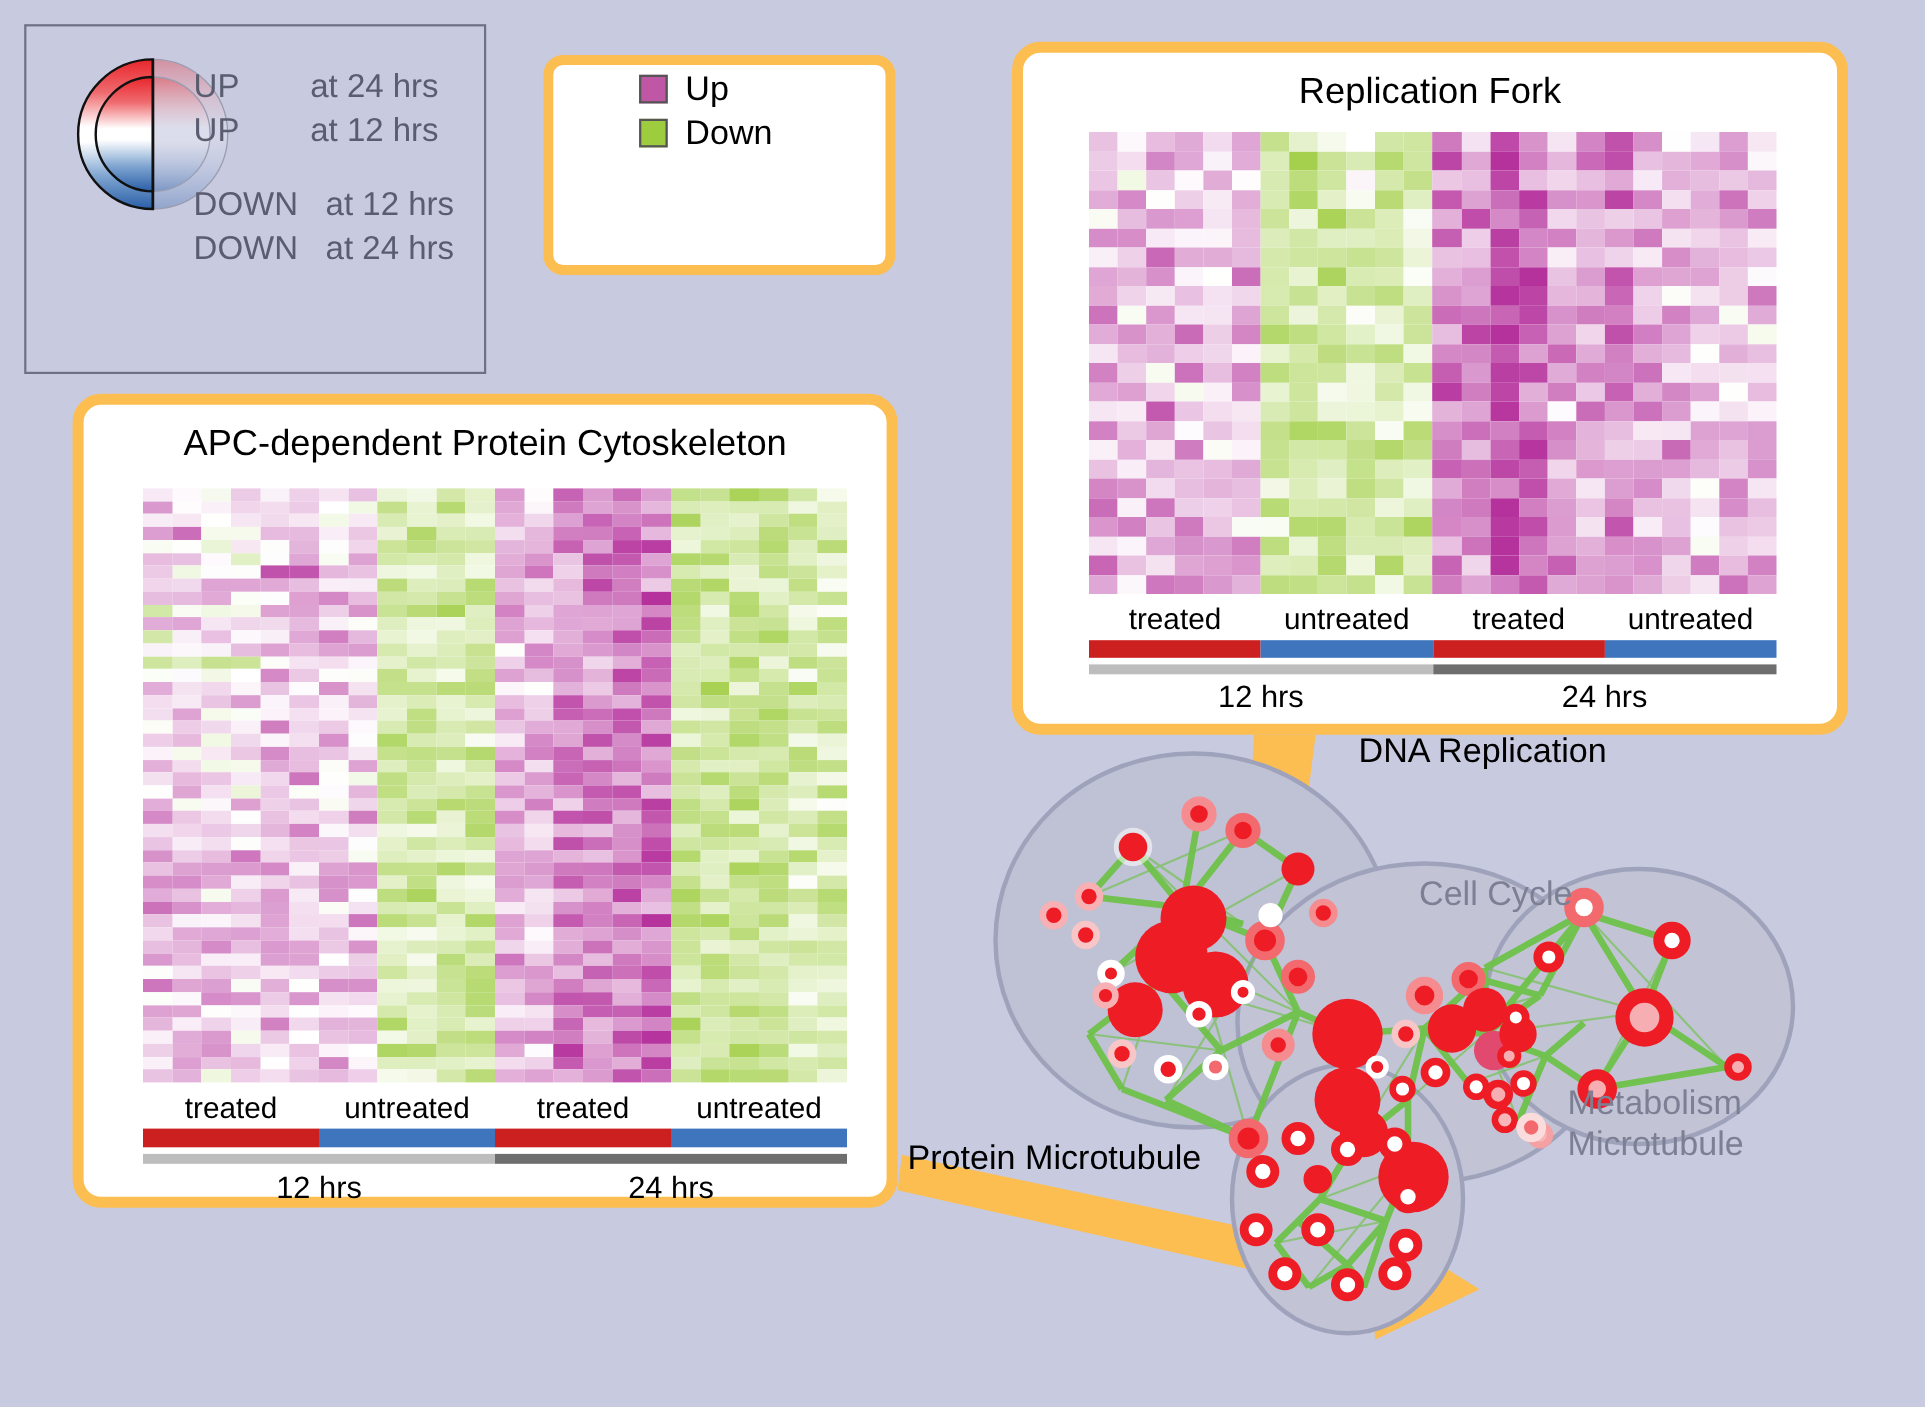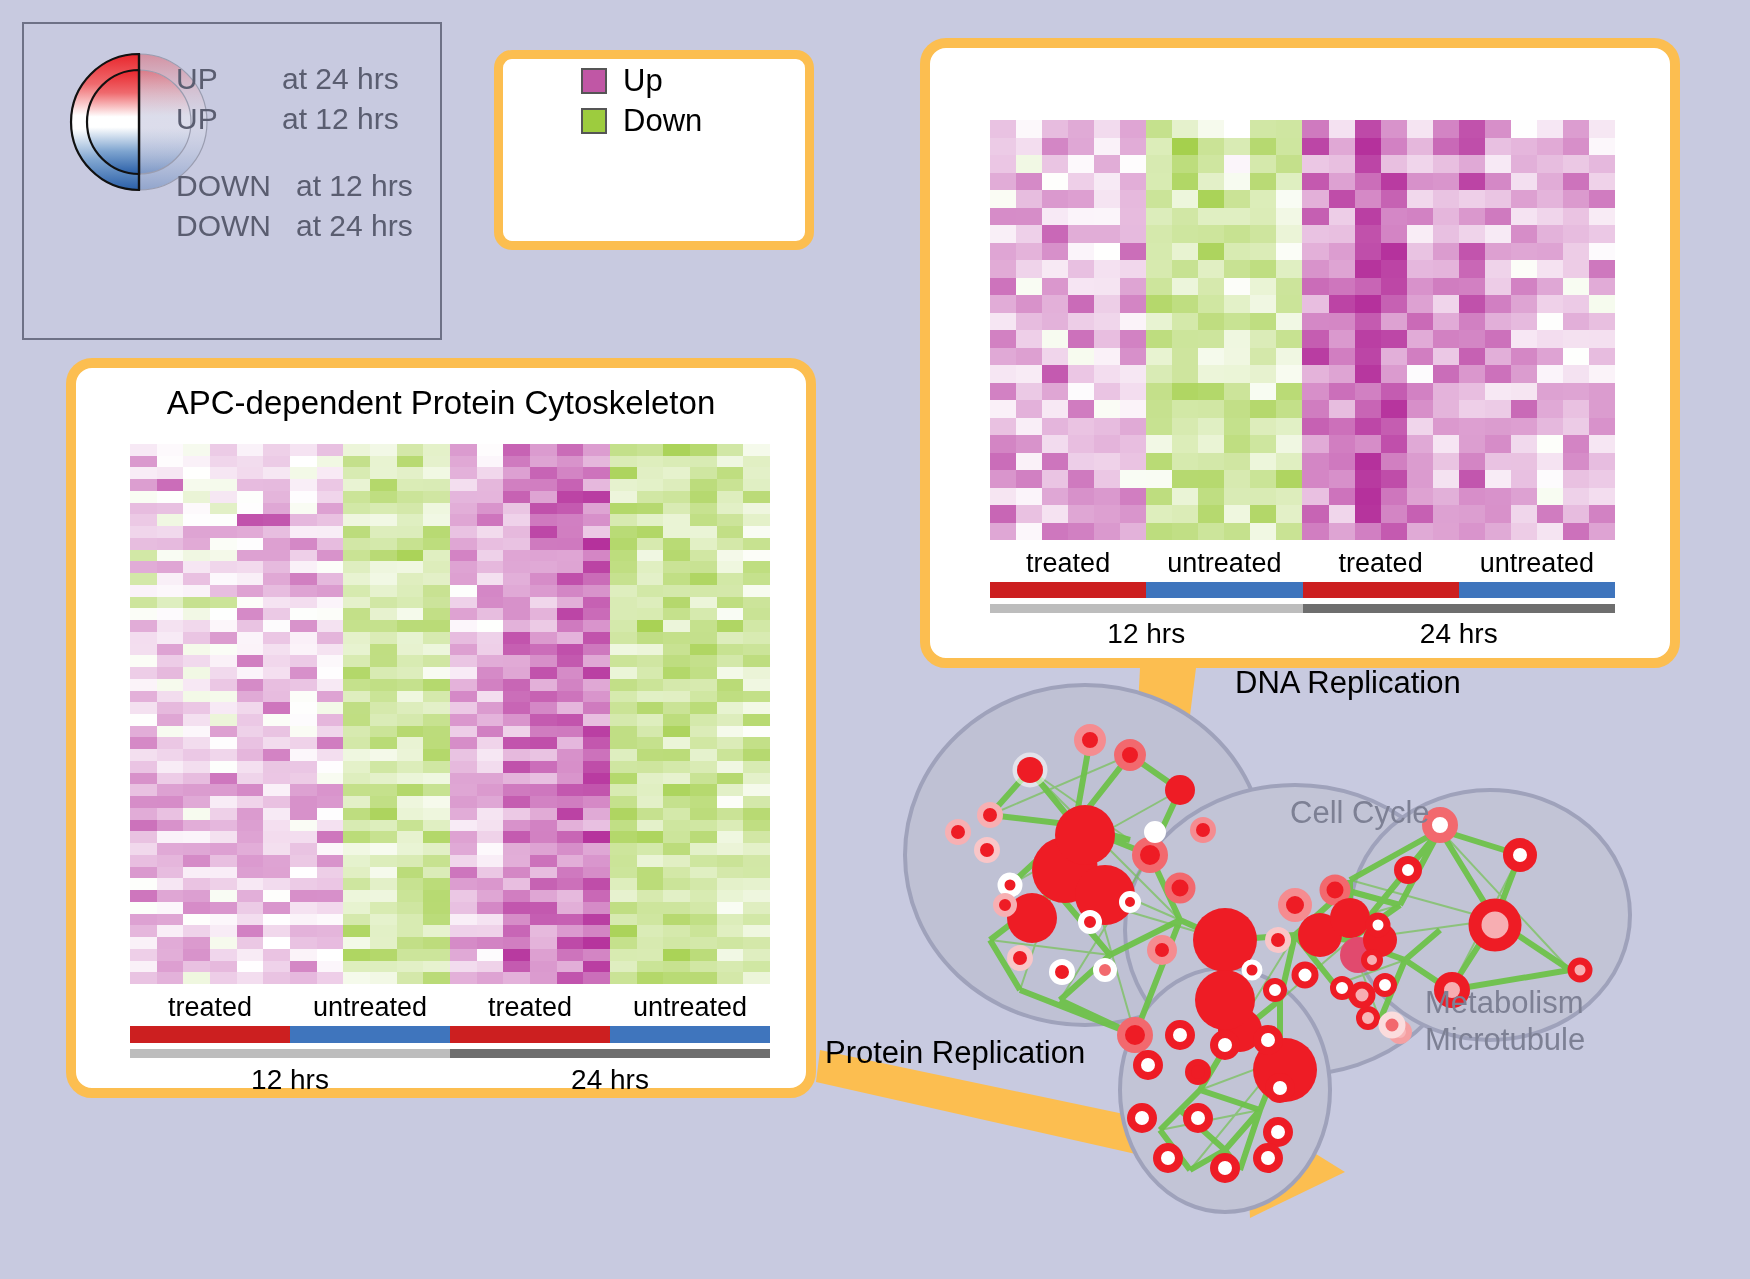--- a/index.html
+++ b/index.html
@@ -115,20 +115,21 @@
       <span class="legend-swatch" style="background:#c057a5"></span>
       <span class="legend-label">Up</span>
     </div>
     <div class="legend-item">
       <span class="legend-swatch" style="background:#9dcc3e"></span>
       <span class="legend-label">Down</span>
     </div>
   </div>
 
   <div class="panel" id="panel-rf" style="left:920px;top:38px;width:760px;height:630px;">
+    <div class="panel-title">Replication Fork</div>
 
     <div class="hm" id="hm-rf" style="left: 60px; top: 72px; width: 625px; height: 420px; grid-template-columns: repeat(24, 1fr); grid-template-rows: repeat(24, 1fr);">
         <div style="background: rgb(233, 194, 226);"></div>
         <div style="background: rgb(252, 248, 251);"></div>
         <div style="background: rgb(231, 188, 223);"></div>
         <div style="background: rgb(224, 170, 214);"></div>
         <div style="background: rgb(242, 219, 238);"></div>
         <div style="background: rgb(223, 165, 212);"></div>
         <div style="background: rgb(197, 225, 141);"></div>
         <div style="background: rgb(229, 241, 204);"></div>
@@ -1985,17 +1986,17 @@
       </g>
     </svg>
 
     <div class="net-label" id="lbl-dna">DNA Replication</div>
     <div class="net-label" id="lbl-cc">Cell Cycle</div>
     <div class="net-label" id="lbl-mt">
       <div>Metabolism</div>
       <div>Microtubule</div>
     </div>
     <div class="net-label" id="lbl-ub">
-      <div>Protein Replication</div>
+      <div>Protein Microtubule</div>
     </div>
   </div>
 
 </div>
 
 </body></html>

